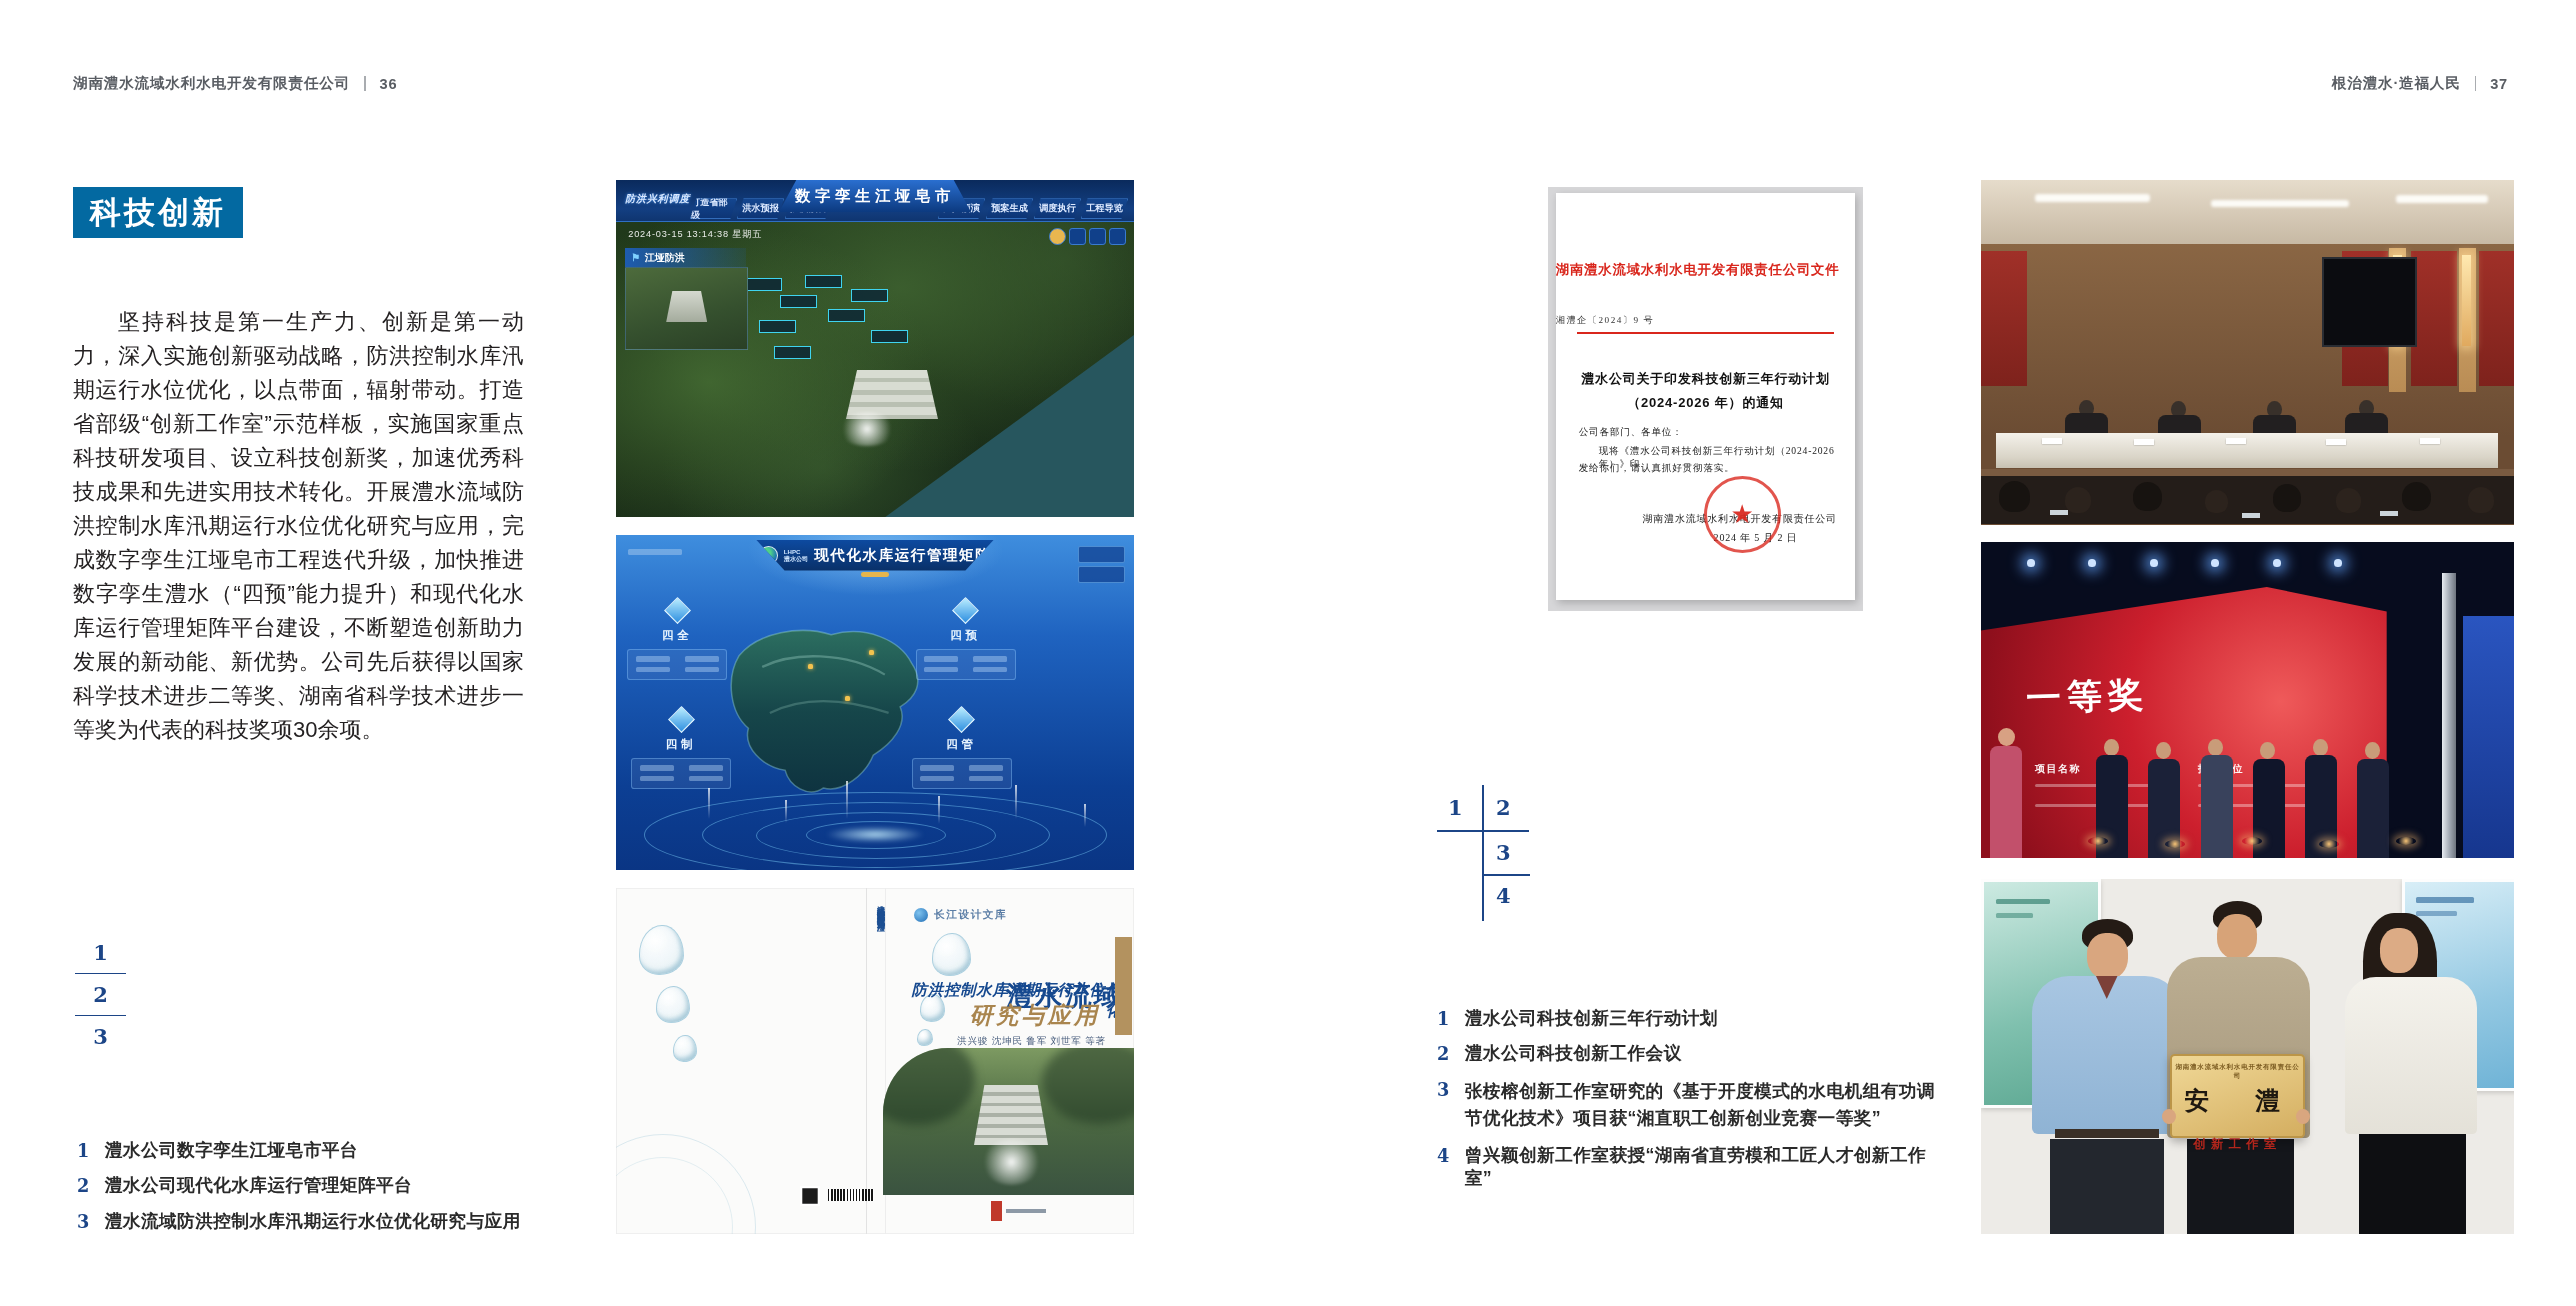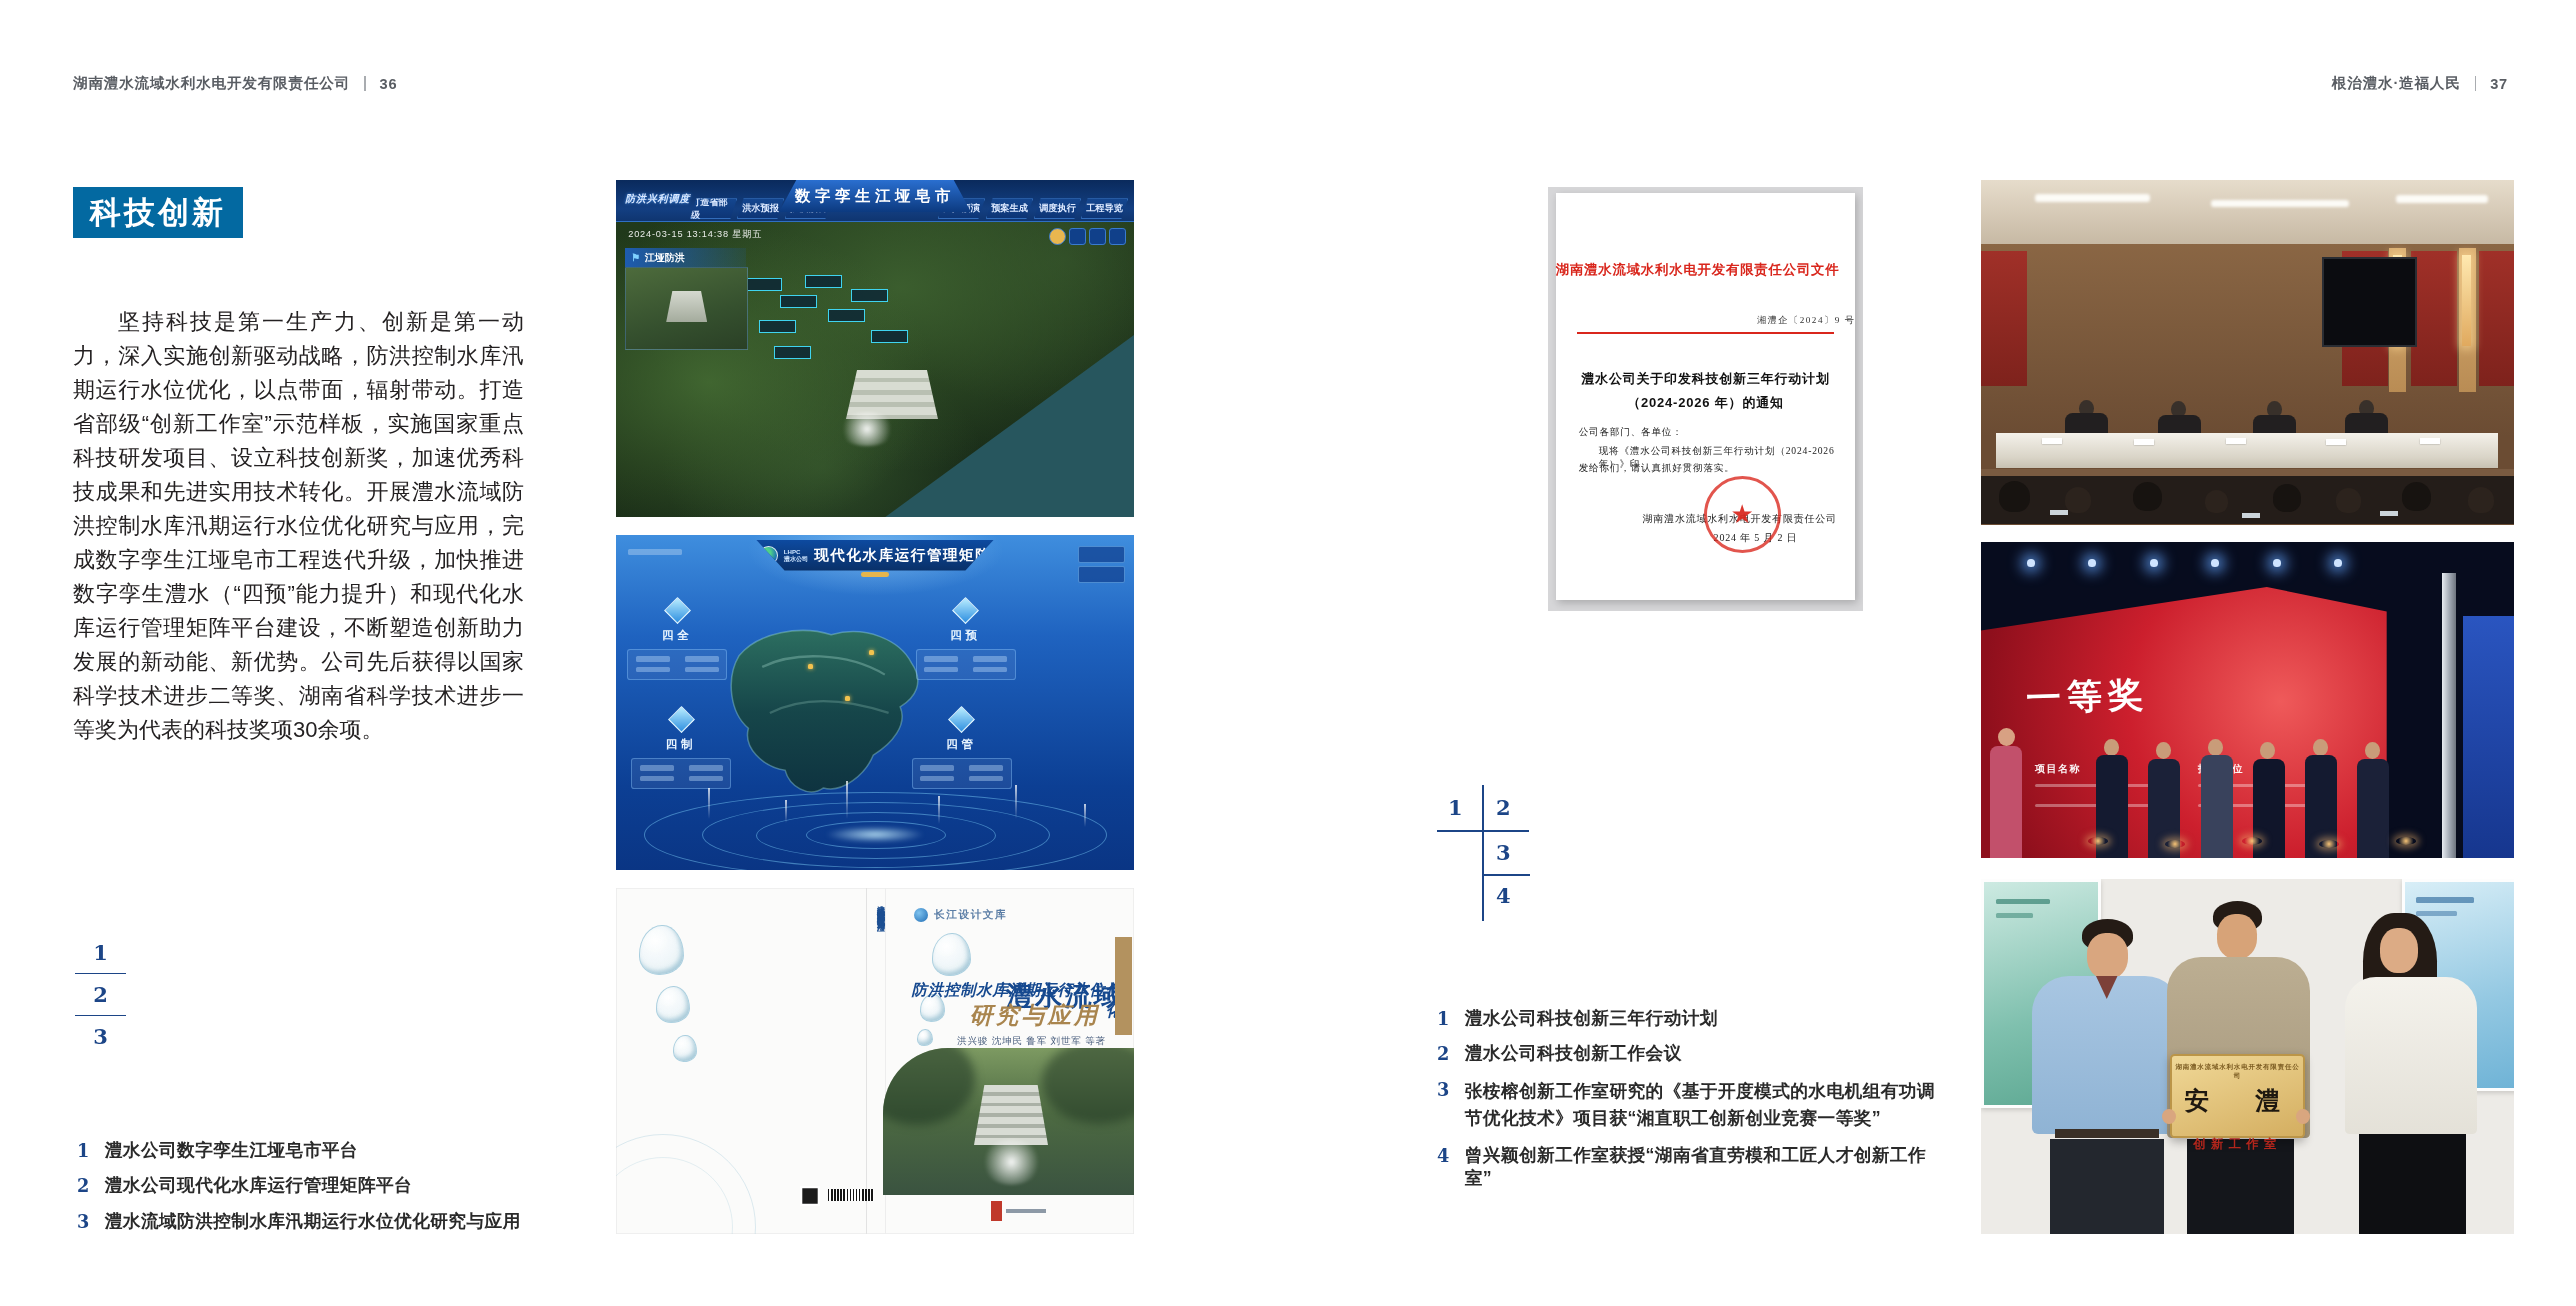--- a/index.html
+++ b/index.html
@@ -101,21 +101,21 @@
       padding-top:10.7px;box-sizing:border-box;letter-spacing:0.8px;text-align:left;}
   .f3-photo{position:absolute;left:267px;top:160px;width:251px;height:147px;
       border-top-left-radius:65px;overflow:hidden;
       background:linear-gradient(180deg,#7d9a62 0%,#4d6a42 45%,#3a5340 100%);}
   
   .doc{background:#d6d6d8;}
   .doc-paper{position:absolute;left:7.7px;top:6.1px;right:7.7px;bottom:10.7px;background:#fff;
       box-shadow:1.5px 3.1px 7.7px rgba(0,0,0,.2);font-family:"Liberation Serif",serif;}
   .doc-red{position:absolute;left:0;top:68px;width:100%;color:#d9261c;
       font-size:13.4px;font-weight:bold;letter-spacing:0.8px;font-family:"Liberation Sans",sans-serif;}
-  .doc-no{position:absolute;left:0;top:121px;width:100%;text-align:right;color:#333;font-size:9.2px;letter-spacing:1.5px;}
+  .doc-no{position:absolute;left:0;top:121px;width:100%;text-align:left;color:#333;font-size:9.2px;letter-spacing:1.5px;}
   .doc-line{position:absolute;left:21.5px;right:21.5px;top:139px;height:1.5px;background:#d9261c;}
   .doc-t{position:absolute;left:0;width:100%;text-align:center;color:#111;font-size:13px;font-weight:bold;
       font-family:"Liberation Sans",sans-serif;letter-spacing:0.8px;}
   .doc-b{position:absolute;color:#222;font-size:9.6px;letter-spacing:0.8px;}
   .doc-seal{position:absolute;left:148px;top:283px;width:71px;height:71px;border-radius:50%;
       border:3.1px solid rgba(217,38,28,.85);display:flex;align-items:center;justify-content:center;
       color:#d9261c;font-size:26px;opacity:.92;}
   
   .p2{background:#6b4c33;}
   .p2-ceil{position:absolute;left:0;top:0;width:100%;height:64px;

